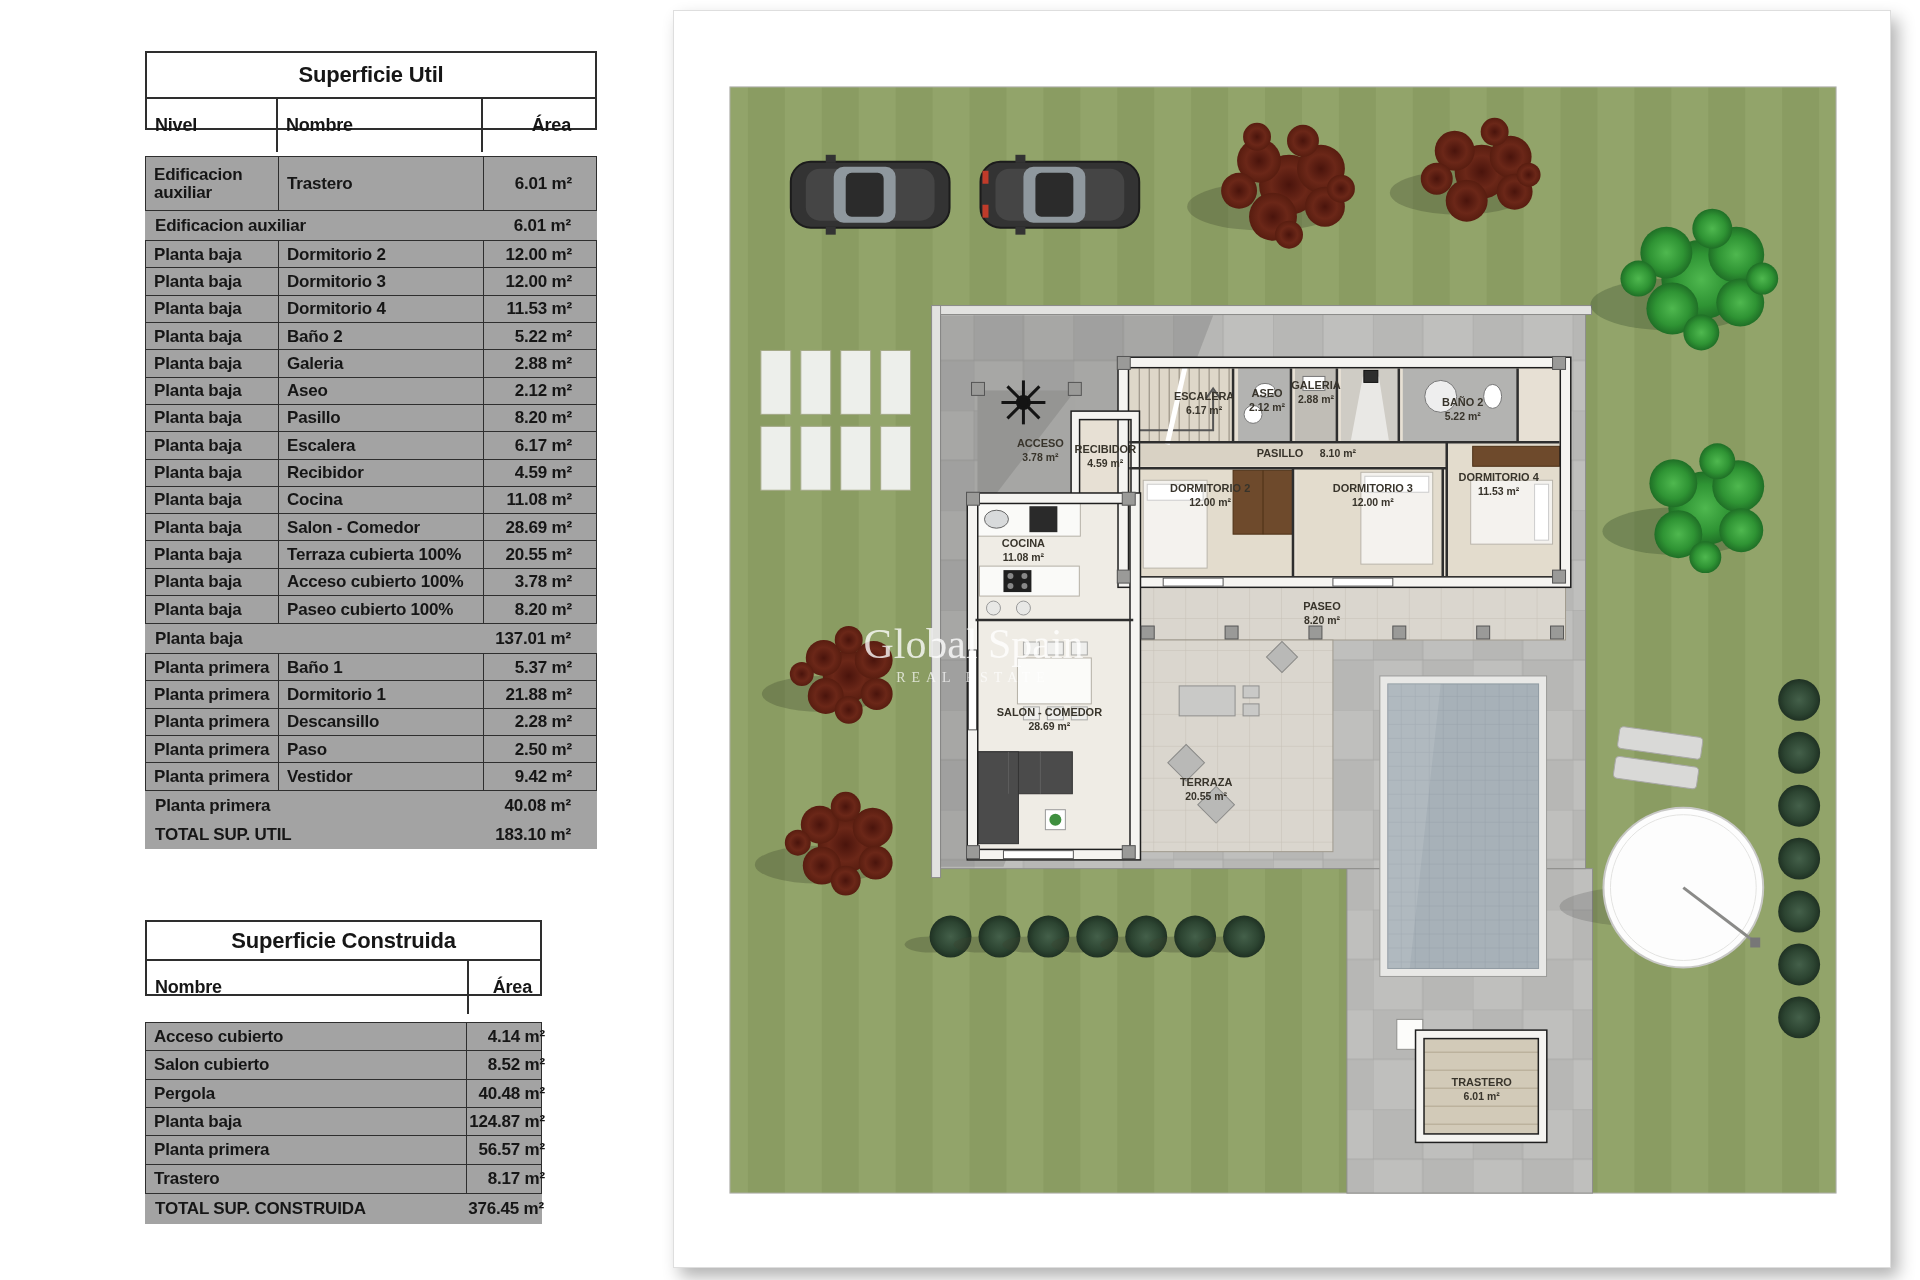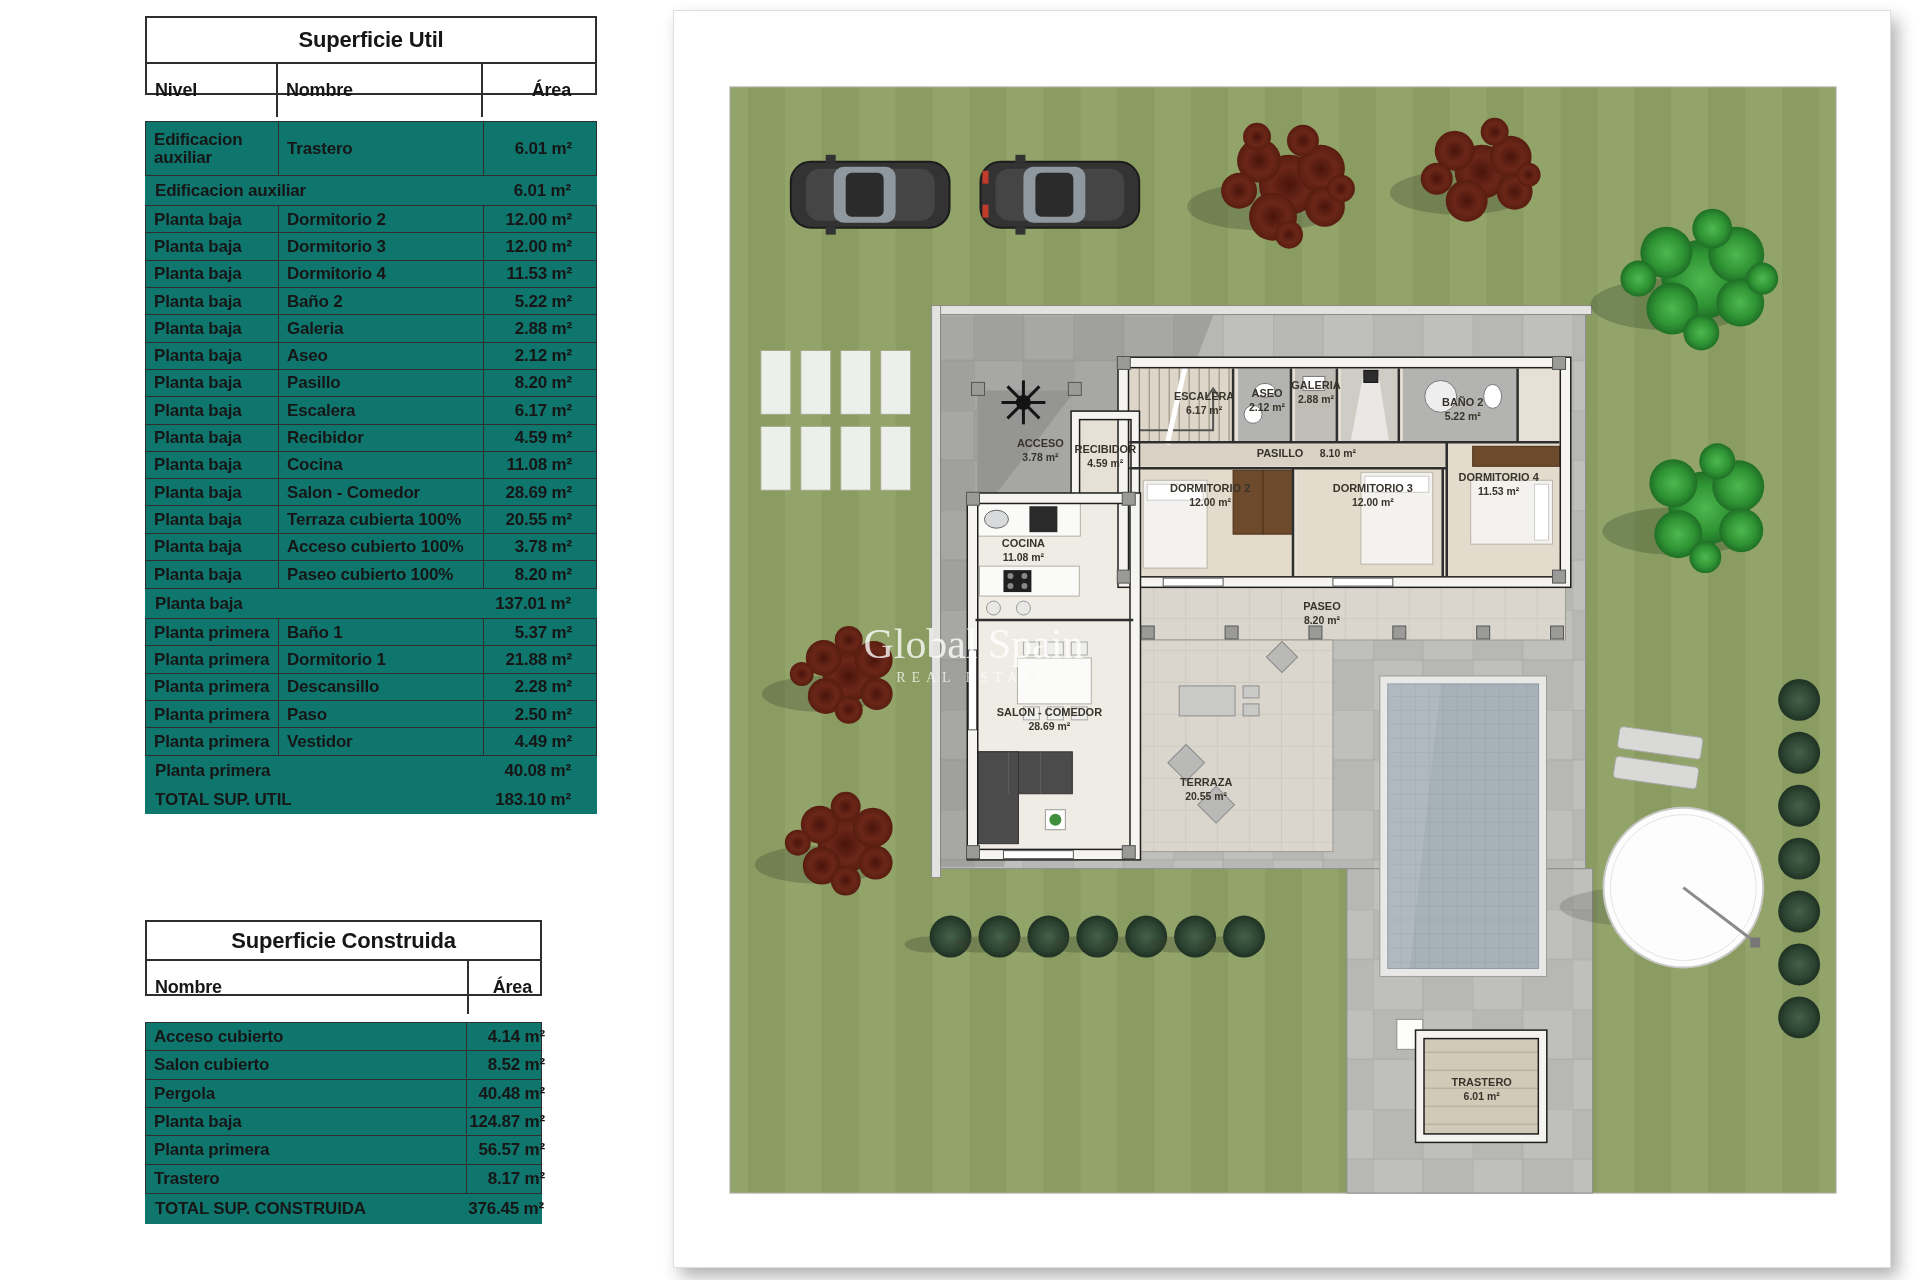--- a/index.html
+++ b/index.html
@@ -1,34 +1,34 @@
 <!DOCTYPE html>
 <html><head>
 <meta charset="utf-8">
 <style>
   html,body{margin:0;padding:0}
   body{width:1920px;height:1280px;position:relative;background:#ffffff;overflow:hidden;
        font-family:"Liberation Sans","DejaVu Sans",sans-serif;color:#161616}
   
   .tbl{position:absolute;left:145px;font-weight:700;letter-spacing:-0.2px}
-  .t1{top:16px;width:452px}
+  .t1{top:51px;width:452px}
   .t2{top:920px;width:397px}
   .t-head{border:2px solid #2e2e2e;box-sizing:border-box}
   .t-title{display:flex;align-items:center;justify-content:center;font-size:22px;border-bottom:2px solid #2e2e2e}
   .t1 .t-title{height:44px}.t2 .t-title{height:37px}
   .t-cols{display:grid;align-items:center;font-size:18px}
   .t1 .t-cols{grid-template-columns:131px 205px 1fr;height:29px}
   .t2 .t-cols{grid-template-columns:322px 1fr;height:33px}
   .t-cols .c{display:flex;align-items:center;height:100%;box-sizing:border-box;padding:16px 8px;border-right:2px solid #2e2e2e}
   .t-cols .c:last-child{border-right:none}
   .t-cols .c.area{justify-content:flex-end}
   .t1 .t-cols .c.area{padding-right:24px}
   .t2 .t-cols .c.area{padding-right:8px}
   .t-body{margin-top:26px;font-size:17px}
-  .r{display:grid;align-items:stretch;height:29px;box-sizing:border-box;background:#0f766e}
+  .r{display:grid;align-items:stretch;height:29px;box-sizing:border-box;background:#a3a3a3}
   .t2 .r{height:30px}
   .r.tall{height:55px}
   .t1 .r.data{grid-template-columns:133px 205px 114px}
   .t1 .r.subtotal,.t1 .r.total{grid-template-columns:338px 114px}
   .t2 .r.data,.t2 .r.subtotal,.t2 .r.total{grid-template-columns:321px 86px}
   .r.data{border:1.7px solid #2e2e2e}
   .r.data + .r.data{margin-top:-1.7px}
   .r .c{display:flex;align-items:center;padding:0 8px;box-sizing:border-box;line-height:1.05}
   .r.data .c{border-right:1.7px solid #2e2e2e}
   .r.data .c:last-child{border-right:none}
@@ -158,21 +158,21 @@
         <div class="c area">2.28 m²</div>
       </div>
       <div class="r data">
         <div class="c ">Planta primera</div>
         <div class="c ">Paso</div>
         <div class="c area">2.50 m²</div>
       </div>
       <div class="r data">
         <div class="c ">Planta primera</div>
         <div class="c ">Vestidor</div>
-        <div class="c area">4.49 m²</div>
+        <div class="c area">9.42 m²</div>
       </div>
       <div class="r subtotal">
         <div class="c ">Planta primera</div>
         <div class="c area">40.08 m²</div>
       </div>
       <div class="r total">
         <div class="c ">TOTAL SUP. UTIL</div>
         <div class="c area">183.10 m²</div>
       </div>
     </div>

